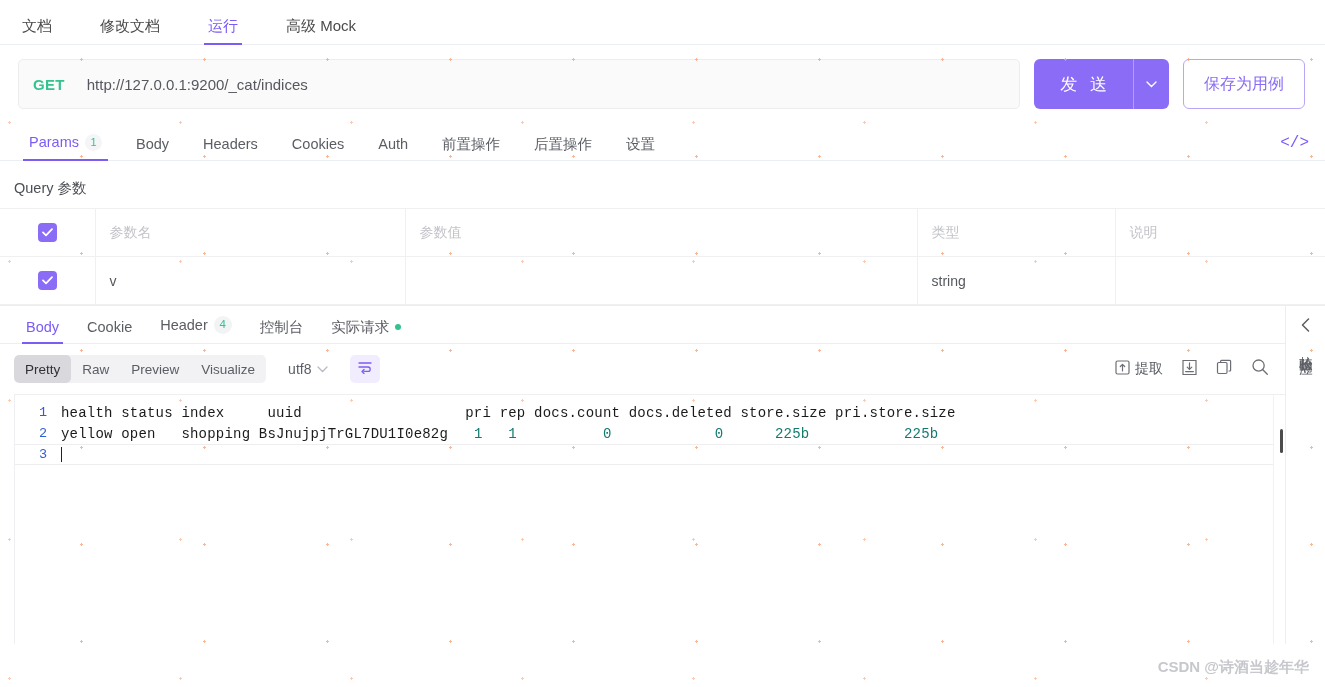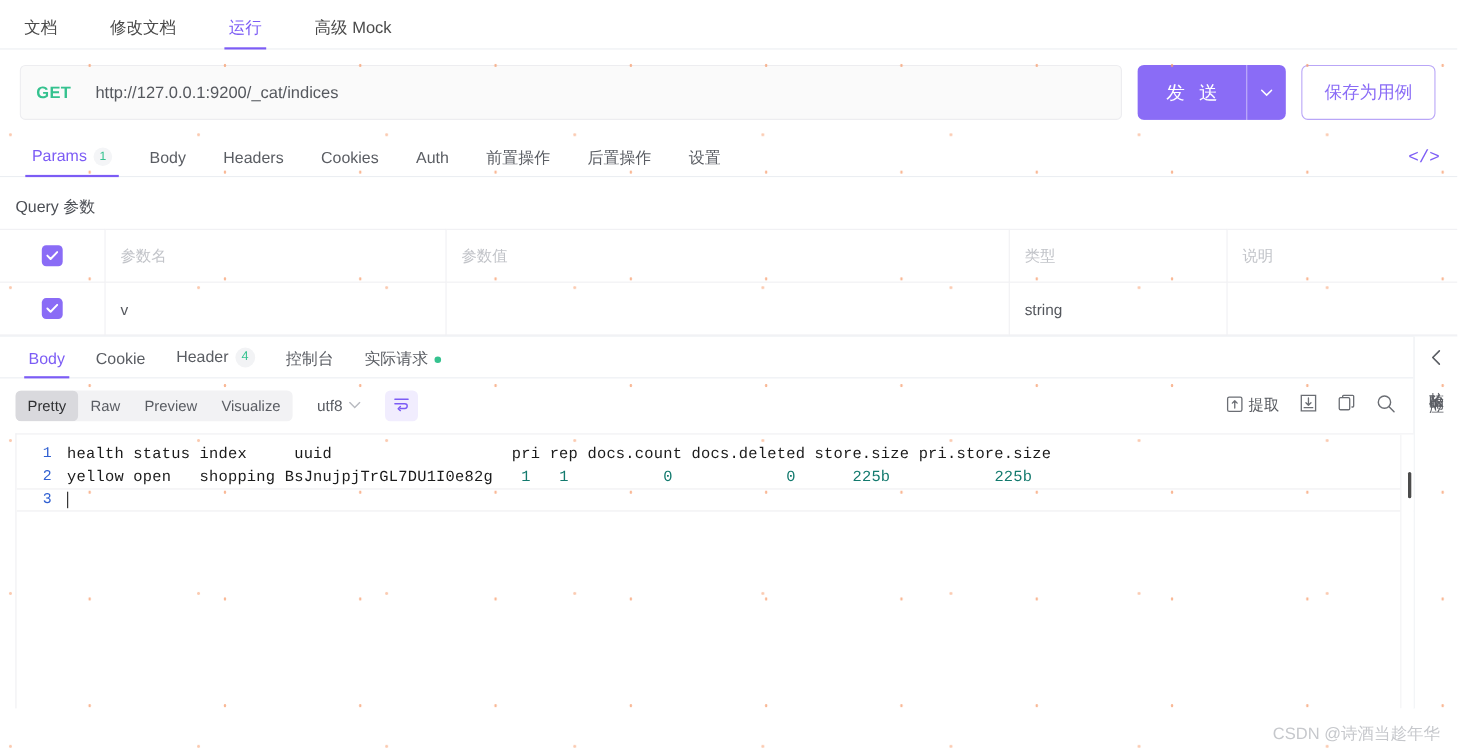--- a/index.html
+++ b/index.html
@@ -196,21 +196,21 @@
     background:#fff;
   }
   .rail .chev { color:#5a5d63; font-size:14px; cursor:pointer; }
   .rail .vtext {
     font-size:13.5px; color:#5a5d63; writing-mode:vertical-rl;
     letter-spacing:2px; cursor:pointer;
   }
 
   .watermark {
     position:absolute; right:16px; bottom:10px; font-size:15px;
-    color:#c6c8cc; z-index:6;
+    color:#c6c8cc; z-index:6;font-weight:bold;
   }
 </style>
 </head>
 <body>
 
 <div class="top-tabs">
   <div class="top-tab"><span>文档</span></div>
   <div class="top-tab"><span>修改文档</span></div>
   <div class="top-tab active"><span>运行</span></div>
   <div class="top-tab"><span>高级 Mock</span></div>

